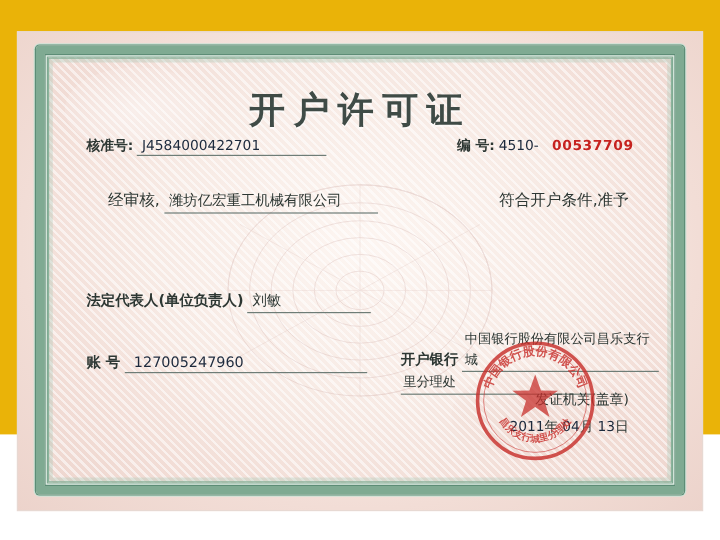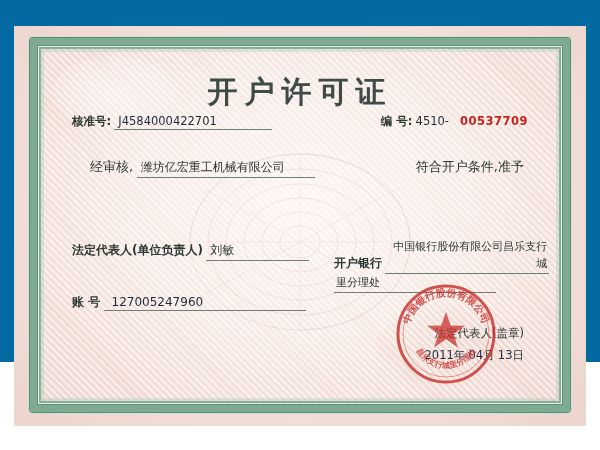--- a/index.html
+++ b/index.html
@@ -10,21 +10,21 @@
   body {
     width: 600px;
     height: 450px;
     font-family: "Liberation Sans", sans-serif;
     overflow: hidden;
   }
   #cert-wrap {
     position: relative;
     width: 600px;
     height: 362px;
-    background: #0369a1;
+    background: #eab308;
     text-decoration: underline;
   }
   
   #cert-paper {
     position: absolute;
     left: 14px;
     top: 26px;
     width: 572px;
     height: 400px;
     background:
@@ -151,22 +151,23 @@
     font-size: 12px;
     line-height: 17px;
     white-space: normal;
     width: 230px;
   }
   #bank-val {
     display: inline-block;
     border-bottom: 1px solid #6e7d77;
     padding: 0 2px 1px 2px;
     width: 160px;
-    text-align: right;
+    text-align: left;
     font-size: 11px;
+    margin-top: 36px;
   }
   #bank-val2 {
     display: inline-block;
     border-bottom: 1px solid #6e7d77;
     padding: 0 2px 1px 2px;
     width: 158px;
     margin-left: 0;
     font-size: 11px;
   }
   
@@ -278,21 +279,21 @@
       <br>
       <span class="cn" id="bank-val2">里分理处</span>
     </div>
 
     <div class="fld" id="row-account">
       <span class="cn lbl">账  号</span>
       <span class="val underline">127005247960</span>
     </div>
 
     <div class="fld" id="row-issuer">
-      <span class="cn">法定代表人(盖章)</span>
+      <span class="cn">发证机关(盖章)</span>
     </div>
 
     <div class="fld" id="row-date">
       <span class="val">2011</span><span class="cn">年</span>
       <span class="val">04</span><span class="cn">月</span>
       <span class="val">13</span><span class="cn">日</span>
     </div>
 
     <svg id="seal" viewBox="0 0 104 104">
       <circle cx="52" cy="52" r="48" fill="none" stroke="#c8302c" stroke-width="3"></circle>

